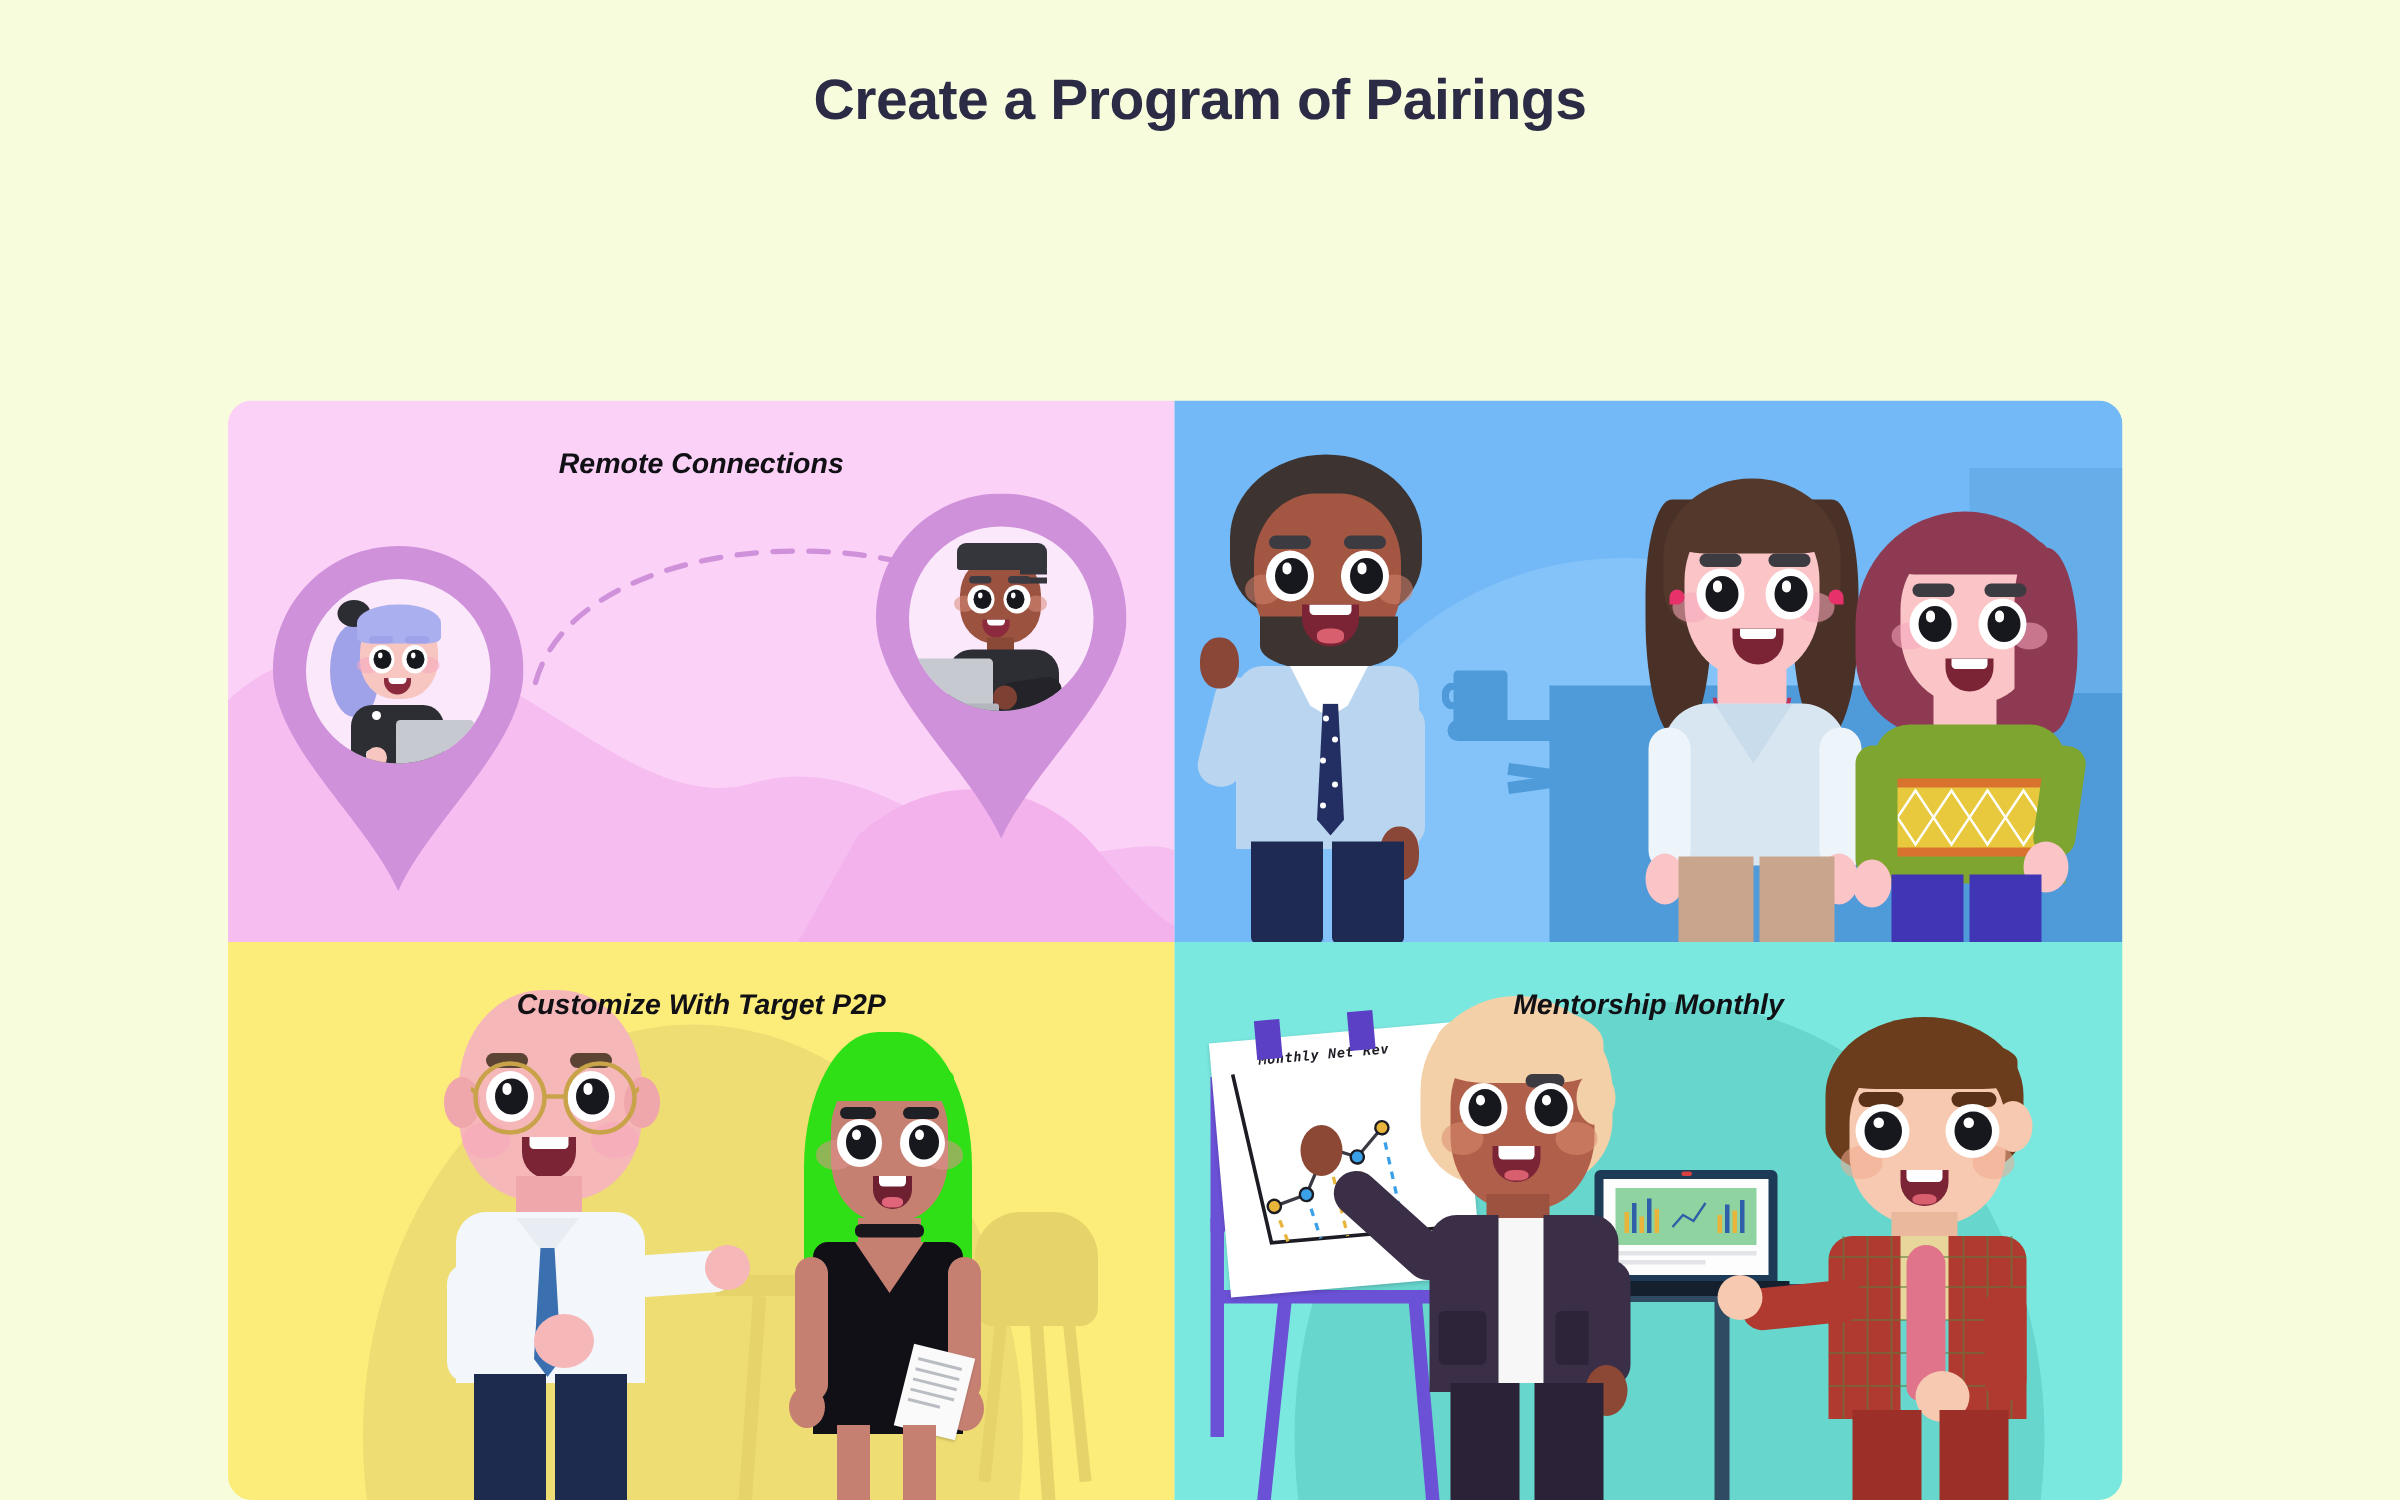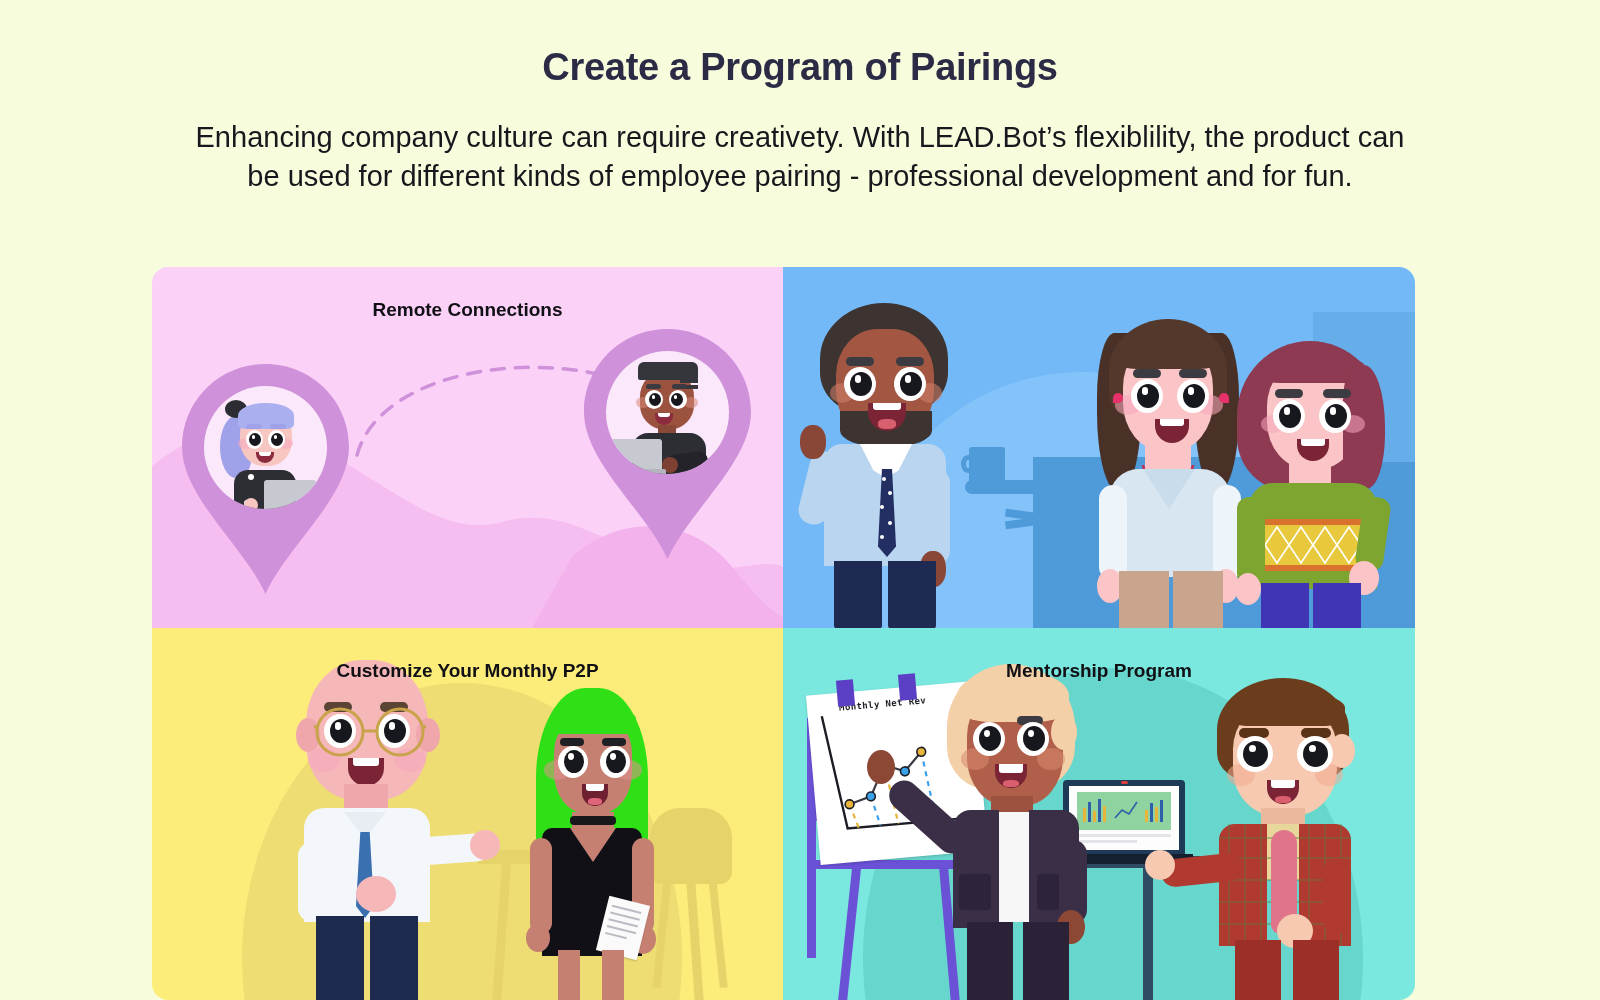--- a/index.html
+++ b/index.html
@@ -25,20 +25,21 @@
   }
 
   .grid {
     position: absolute; left: 152px; top: 267px;
     width: 1263px; height: 733px;
     border-radius: 16px;
     overflow: hidden;
     display: grid;
     grid-template-columns: 631px 632px;
     grid-template-rows: 361px 372px;
+    font-style: italic;
   }
   .card { position: relative; overflow: hidden; }
   .card-title {
     position: absolute; top: 0; left: 0; width: 100%;
     text-align: center; z-index: 40;
     font-size: 19px; font-weight: bold; color: #101015;
     padding-top: 32px;
   }
   .c1 { background: #fbd1f7; }
   .c2 { background: #73b9f7; }
@@ -107,21 +108,20 @@
 
   .desk { position: absolute; background: #2f4a63; }
   .desk-leg { position: absolute; background: #2f4a63; }
 </style>
 </head>
 <body>
 
 <div class="page">
 
   <h1 class="page-title">Create a Program of Pairings</h1>
-  <p class="page-subtitle">Enhancing company culture can require creativety. With LEAD.Bot’s flexiblility, the product can be used for different kinds of employee pairing - professional development and for fun.</p>
 
   <div class="grid">
 
     <div class="card c1">
       <div class="art">
 
         <svg width="631" height="361" viewBox="0 0 631 361" style="position:absolute;inset:0">
           <path d="M0 200 C 40 160 120 150 200 200 C 250 230 300 270 350 255 C 420 235 470 290 520 300 C 570 310 610 290 631 300 L631 361 L0 361 Z" fill="#f6bdf0"></path>
           <path d="M420 290 C 470 245 540 250 580 300 C 605 330 620 345 631 350 L631 361 L380 361 Z" fill="#f3b2ec"></path>
         </svg>
@@ -433,21 +433,21 @@
             <div style="position:absolute;left:5px;top:15px;width:30px;height:2px;background:#b9bcc2;"></div>
             <div style="position:absolute;left:5px;top:22px;width:30px;height:2px;background:#b9bcc2;"></div>
             <div style="position:absolute;left:5px;top:29px;width:30px;height:2px;background:#b9bcc2;"></div>
             <div style="position:absolute;left:5px;top:36px;width:22px;height:2px;background:#b9bcc2;"></div>
           </div>
           <div class="leg" style="left:48px;top:262px;width:22px;height:80px;background:#c58072;"></div>
           <div class="leg" style="left:92px;top:262px;width:22px;height:80px;background:#c58072;"></div>
 
         </div>
       </div>
-      <div class="card-title">Customize Your Monthly P2P</div>
+      <div class="card-title">Customize With Target P2P</div>
     </div>
 
     <div class="card c4">
       <div class="art">
         <svg width="632" height="372" viewBox="0 0 632 372" style="position:absolute;inset:0">
           <ellipse cx="330" cy="330" rx="250" ry="290" fill="#67d6cd"></ellipse>
         </svg>
 
         <div style="position:absolute;left:10px;top:32px;width:230px;height:330px;">
           <div class="easel-leg" style="left:14px;top:58px;width:9px;height:240px;"></div>
@@ -582,17 +582,17 @@
 
           <div class="arm" style="left:-42px;top:178px;width:82px;height:28px;background:#b03a30;border-radius:14px;transform:rotate(-6deg);"></div>
           <div class="hand" style="left:-58px;top:172px;width:30px;height:30px;background:#f6c9b0;"></div>
 
           <div class="arm" style="left:120px;top:180px;width:28px;height:76px;background:#b03a30;border-radius:14px;"></div>
           <div class="hand" style="left:74px;top:236px;width:36px;height:34px;background:#f6c9b0;"></div>
           <div class="leg" style="left:32px;top:262px;width:46px;height:110px;background:#9c2f28;"></div>
           <div class="leg" style="left:90px;top:262px;width:46px;height:110px;background:#9c2f28;"></div>
         </div>
       </div>
-      <div class="card-title">Mentorship Program</div>
+      <div class="card-title">Mentorship Monthly</div>
     </div>
 
   </div>
 </div>
 
 </body></html>

